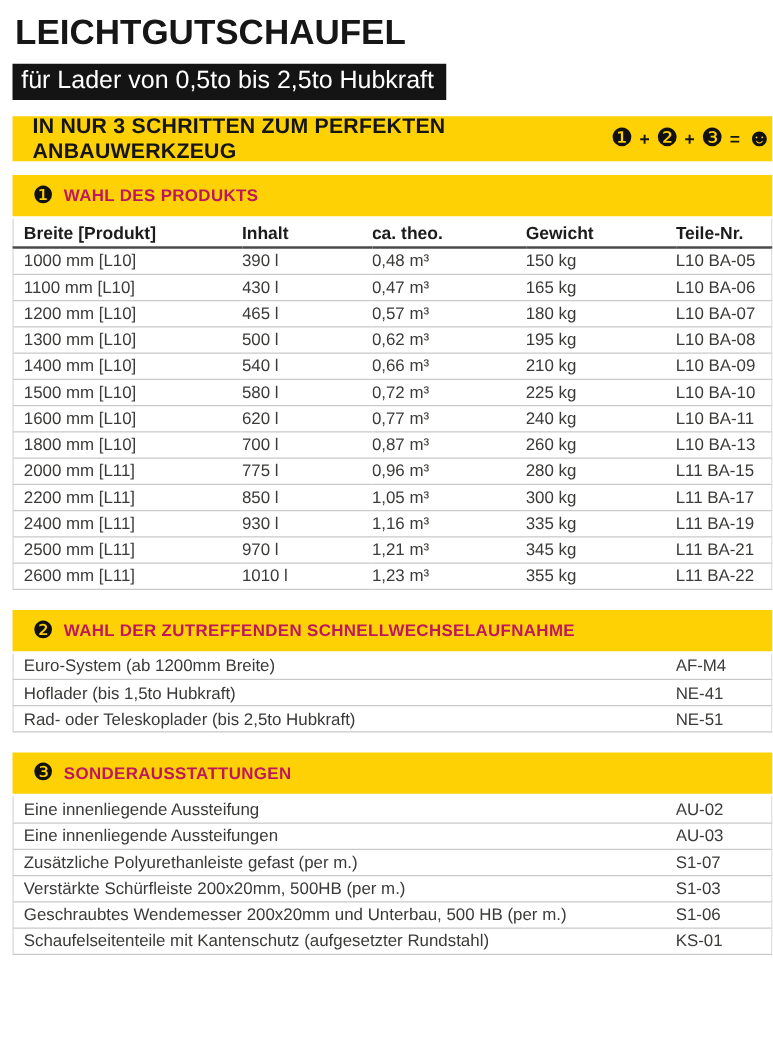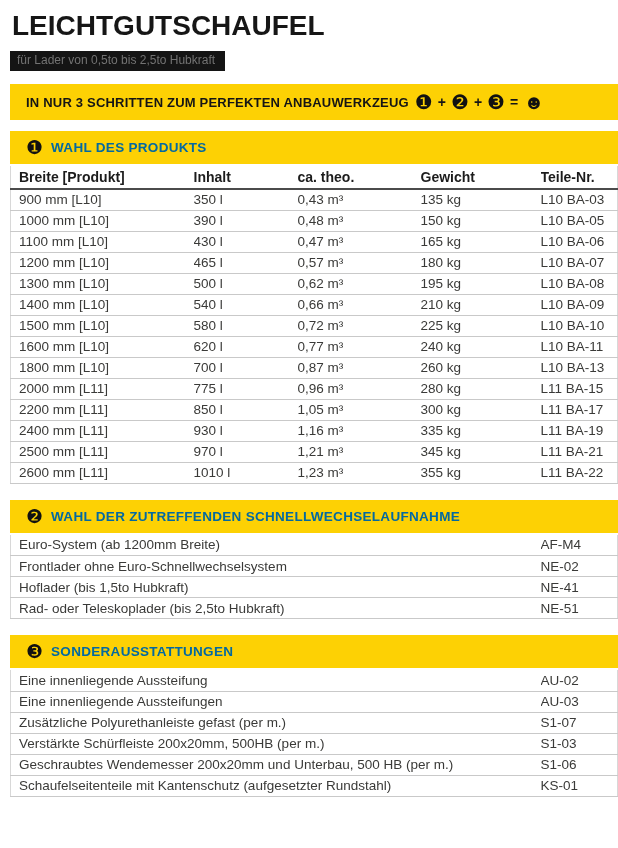--- a/index.html
+++ b/index.html
@@ -11,44 +11,44 @@
     overflow:hidden;
   }
   .page { padding-top:6px;border-radius:23px; }
 
   h1.title {
     margin:4px 0 0 12px;
     font-size:28px; font-weight:bold; color:#161616; letter-spacing:0;
   }
   .subtitle-bar {
     display:inline-block; margin:9px 0 0 10px;
-    background:var(--black); color:#737373;
-    font-size:12px; padding:2px 10px 4px 7px;
+    background:var(--black); color:#ffffff;
+    font-size:20px; padding:2px 10px 4px 7px;
   }
 
   .banner {
     margin:13px 0 0 10px; width:608px; height:36px;
     background:var(--yellow);
     display:flex; align-items:center; padding-left:16px;
   }
-  .banner .txt { font-weight:bold; font-size:13px; color:#151515; letter-spacing:.2px; }
+  .banner .txt { font-weight:bold; font-size:17px; color:#151515; letter-spacing:.2px; }
   .glyph { font-size:20px; line-height:1; color:#111; }
   .banner .glyph { margin-left:6px; }
   .banner .op { font-weight:bold; font-size:14px; margin-left:5px; color:#151515; }
   .banner .op + .glyph { margin-left:5px; }
 
   .section-bar {
     margin:11px 0 0 10px; width:608px; height:33px;
     background:var(--yellow);
     display:flex; align-items:center; padding-left:16px;
   }
   .section-bar .glyph { font-size:19px; }
   .section-bar .heading {
     margin-left:8px; font-weight:bold; font-size:13.5px;
-    letter-spacing:.3px; color:#0369a1;
+    letter-spacing:.3px; color:#be185d;
   }
   .mt16 { margin-top:16px; }
 
   table {
     border-collapse:collapse; table-layout:fixed;
     width:608px; margin:2px 0 0 10px;
     border-left:1px solid #d8d8d8; border-right:1px solid #d8d8d8;padding-left:37px;
   }
   .products th {
     text-align:left; font-size:14px; color:#1c1c1c;
@@ -100,27 +100,20 @@
       <tr id="products-head">
           <th>Breite [Produkt]</th>
           <th>Inhalt</th>
           <th>ca. theo.</th>
           <th>Gewicht</th>
           <th>Teile-Nr.</th>
         </tr>
     </thead>
     <tbody id="products-body">
         <tr>
-          <td>900 mm [L10]</td>
-          <td>350 l</td>
-          <td>0,43 m³</td>
-          <td>135 kg</td>
-          <td>L10 BA-03</td>
-        </tr>
-        <tr>
           <td>1000 mm [L10]</td>
           <td>390 l</td>
           <td>0,48 m³</td>
           <td>150 kg</td>
           <td>L10 BA-05</td>
         </tr>
         <tr>
           <td>1100 mm [L10]</td>
           <td>430 l</td>
           <td>0,47 m³</td>
@@ -216,24 +209,20 @@
     <colgroup>
         <col style="width:530px">
         <col>
       </colgroup>
     <tbody id="mounts-body">
         <tr>
           <td>Euro-System (ab 1200mm Breite)</td>
           <td>AF-M4</td>
         </tr>
         <tr>
-          <td>Frontlader ohne Euro-Schnellwechselsystem</td>
-          <td>NE-02</td>
-        </tr>
-        <tr>
           <td>Hoflader (bis 1,5to Hubkraft)</td>
           <td>NE-41</td>
         </tr>
         <tr>
           <td>Rad- oder Teleskoplader (bis 2,5to Hubkraft)</td>
           <td>NE-51</td>
         </tr>
       </tbody>
   </table>
 

